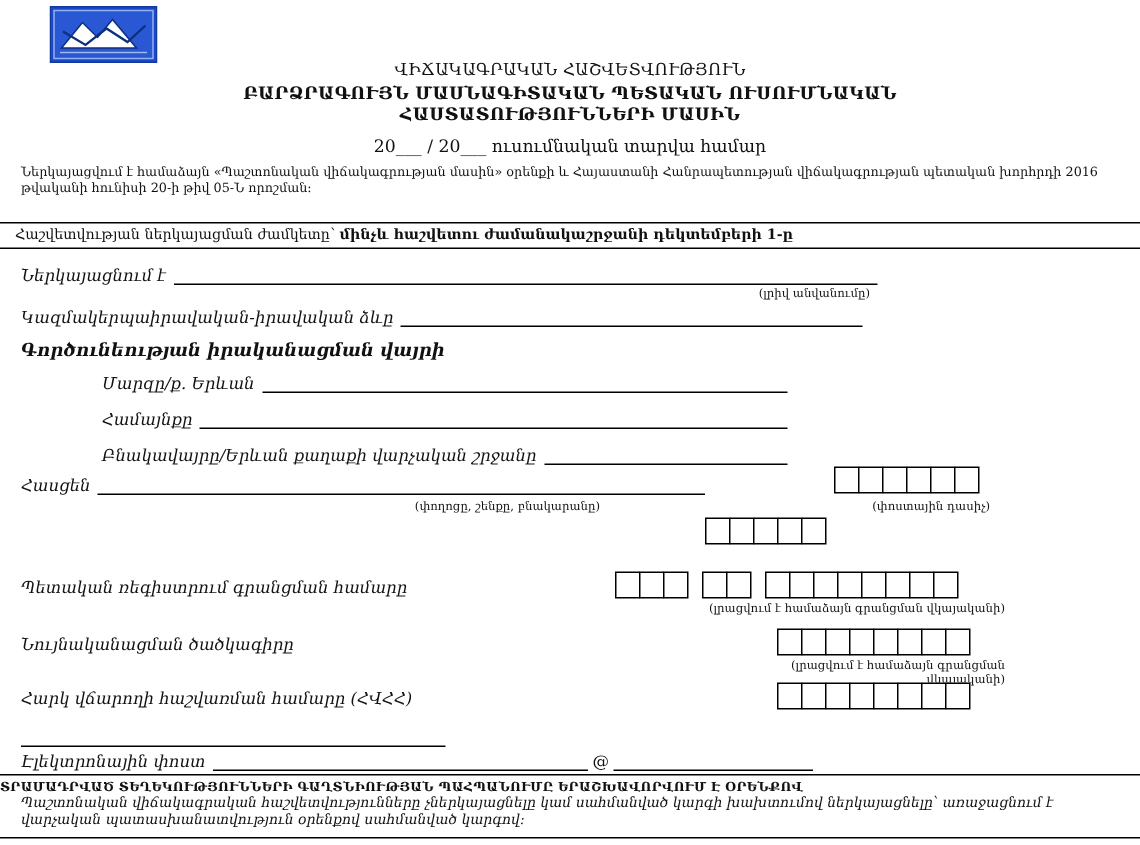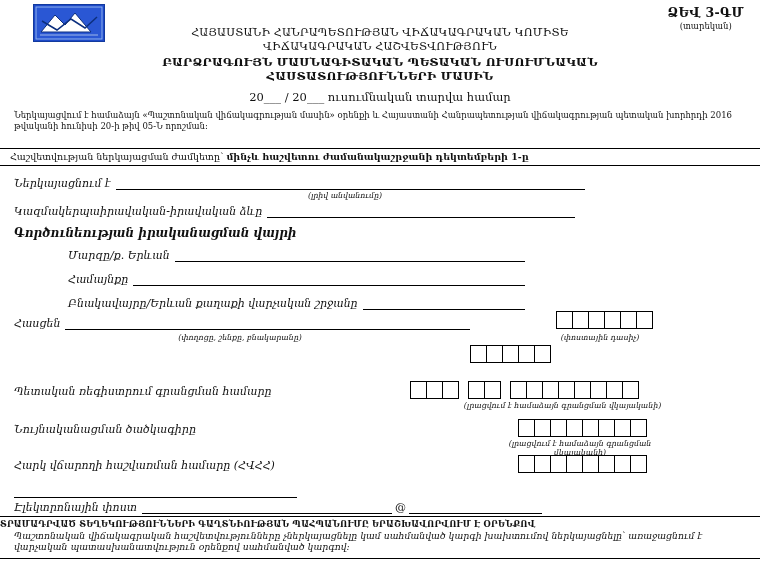--- a/index.html
+++ b/index.html
@@ -18,21 +18,21 @@
   .deadline{position:absolute;left:0;right:0;top:148px;border-top:1px solid #000;border-bottom:1px solid #000;
             padding:2px 10px 3px;font-size:9.5px;background:#fff}
   .frow{position:absolute;left:14px;right:14px;display:flex;align-items:flex-end;
         font-style:italic;font-size:11px;height:16px;white-space:nowrap}
   .indent{left:68px}
   .lbl{flex:none;padding-right:5px}
   .fill{border-bottom:1px solid #000;align-self:stretch;flex:1}
   .fillw{border-bottom:1px solid #000;align-self:stretch;display:inline-block}
   .at{padding:0 3px;font-style:normal}
   .heading{position:absolute;left:14px;top:226px;font-style:italic;font-weight:bold;font-size:12px}
-  .hint{position:absolute;font-style:italic;font-size:7.8px;text-align:center;line-height:9px}
+  .hint{position:absolute;font-size:7.8px;text-align:right;line-height:9px}
   .boxes{position:absolute;display:flex;gap:9px}
   .boxgroup{display:flex}
   .box{width:15px;height:16px;border:1px solid #000;margin-left:-1px;background:#fff}
   .boxgroup .box:first-child{margin-left:0}
   .footer{position:absolute;left:0;right:0;top:516px;height:41px;
           border-top:1px solid #000;border-bottom:1px solid #000}
   .conf{margin-top:2px;text-align:left;font-size:8.3px;font-weight:bold;letter-spacing:.2px}
   .liab{margin:2px 14px 0;font-style:italic;font-size:9.3px;line-height:10.8px}
 </style>
 </head>
@@ -43,26 +43,21 @@
   <div class="logo">
     <svg width="72" height="38" viewBox="0 0 72 38">
       <rect x="0.5" y="0.5" width="71" height="37" fill="#1d49c8" stroke="#123a9e"></rect>
       <rect x="3" y="3" width="66" height="32" fill="#2a57d4" stroke="#8fb3ef" stroke-width="1"></rect>
       <polygon points="8,28 22,11 32,21 42,9 58,28" fill="#ffffff" stroke="#0c2f7e" stroke-width="1"></polygon>
       <polyline points="9,17 24,26 38,15 52,24 64,13" fill="none" stroke="#0c2f7e" stroke-width="1.5"></polyline>
       <line x1="7" y1="31" x2="65" y2="31" stroke="#9db8e8" stroke-width="1"></line>
     </svg>
   </div>
 
-  <div class="fcode">
-    <div class="code">ՁԵՎ 3-ԳՄ</div>
-    <div class="per">(տարեկան)</div>
-  </div>
 
-  <div class="abs center hline" style="top:26px">ՀԱՅԱՍՏԱՆԻ ՀԱՆՐԱՊԵՏՈՒԹՅԱՆ ՎԻՃԱԿԱԳՐԱԿԱՆ ԿՈՄԻՏԵ</div>
   <div class="abs center hline" style="top:40px">ՎԻՃԱԿԱԳՐԱԿԱՆ ՀԱՇՎԵՏՎՈՒԹՅՈՒՆ</div>
   <div class="abs center hline bold" style="top:55px;font-size:11.5px">ԲԱՐՁՐԱԳՈՒՅՆ ՄԱՍՆԱԳԻՏԱԿԱՆ ՊԵՏԱԿԱՆ ՈՒՍՈՒՄՆԱԿԱՆ</div>
   <div class="abs center hline bold" style="top:69px;font-size:11.5px">ՀԱՍՏԱՏՈՒԹՅՈՒՆՆԵՐԻ ՄԱՍԻՆ</div>
   <div class="abs center" style="top:90px;font-size:11.5px">20___ / 20___ ուսումնական տարվա համար</div>
 
   <div class="intro">Ներկայացվում է համաձայն «Պաշտոնական վիճակագրության մասին» օրենքի և Հայաստանի Հանրապետության վիճակագրության պետական խորհրդի 2016 թվականի հունիսի 20-ի թիվ 05-Ն որոշման:</div>
 
   <div class="deadline">
     <span>Հաշվետվության ներկայացման ժամկետը՝ </span><span class="bold">մինչև հաշվետու ժամանակաշրջանի դեկտեմբերի 1-ը</span>
   </div>

